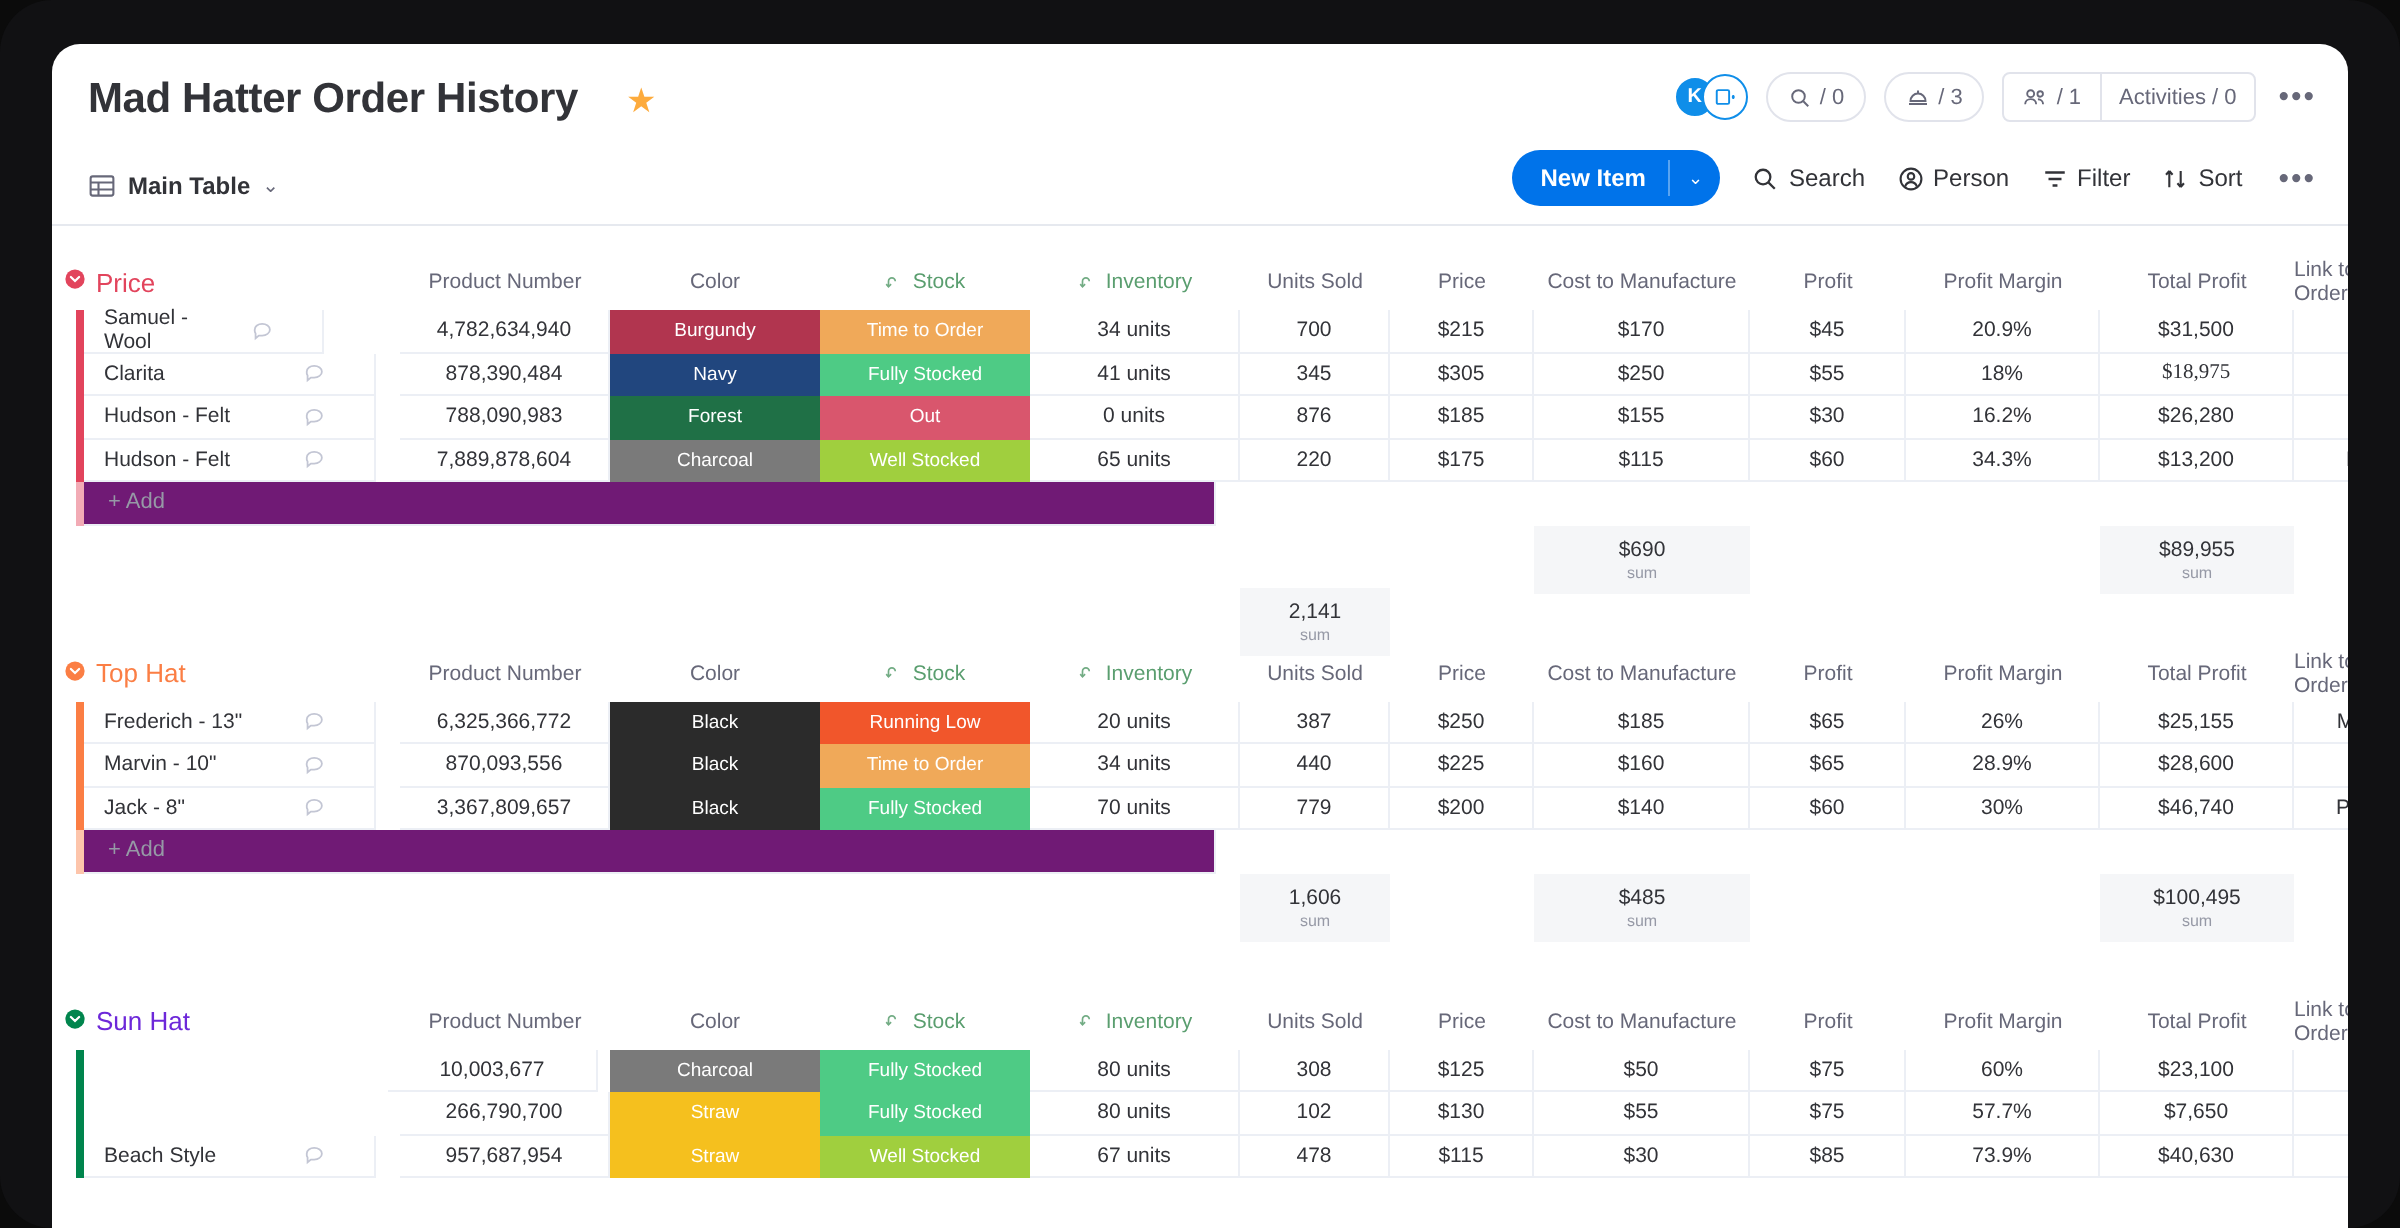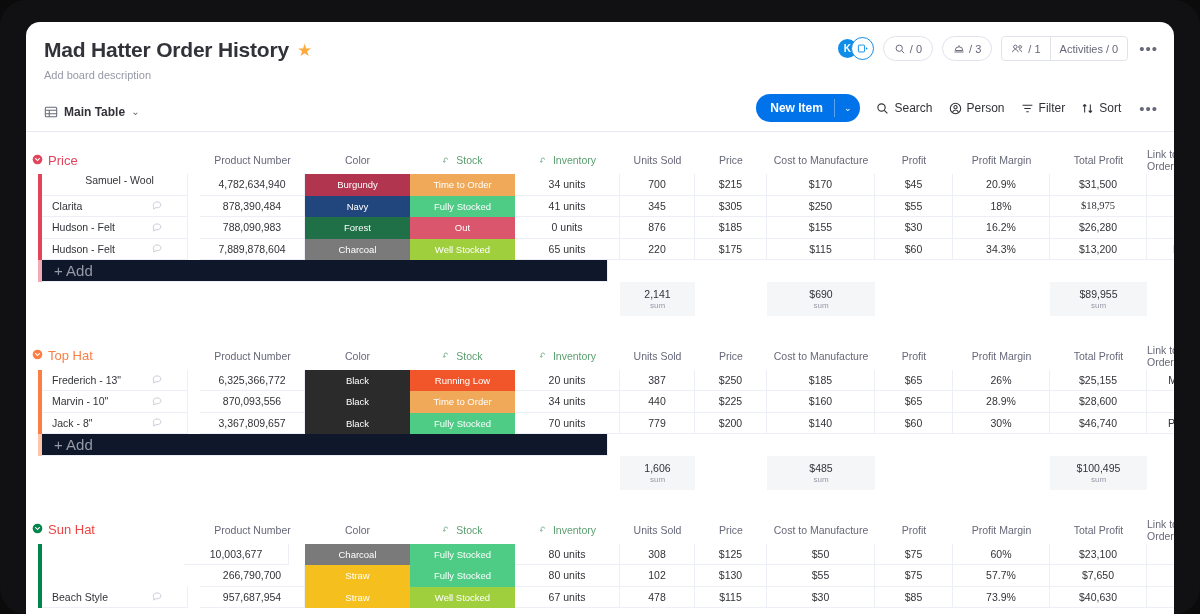--- a/index.html
+++ b/index.html
@@ -17,21 +17,21 @@
   #card {
     position: absolute;
     left: 26px; top: 22px; right: 26px; bottom: 0;
     background: #ffffff;
     border-radius: 14px 14px 0 0;
     overflow: hidden;
   }
 
   
   .hdr { position: relative; padding: 16px 18px 0 18px; }
-  .title-row { display: flex; align-items: center; gap: 8px; }
+  .title-row { display: flex; align-items: center; gap: 24px; }
   .board-title {
     font-size: 21px; font-weight: bold; color: #323338; letter-spacing: -0.2px;
   }
   .star { color: #fdab3d; font-size: 17px; line-height: 1; }
   .board-desc { font-size: 11px; color: #9699a6; margin-top: 7px; }
 
   .hdr-right {
     position: absolute; right: 14px; top: 14px;
     display: flex; align-items: center; gap: 9px;
   }
@@ -109,22 +109,22 @@
   .row .colorbar { position: absolute; left: 0; top: 0; width: 4px; height: 21.5px; }
   .chip {
     position: absolute; top: 0; height: 21.5px;
     display: flex; align-items: center; justify-content: center;
     font-size: 9.5px; color: #fff;
   }
   .addrow { position: relative; height: 21.5px; }
   .addrow .colorbar { opacity: .45; }
   .addrow .lbl {
     position: absolute; top: 0; height: 21.5px; display: flex; align-items: center;
-    padding-left: 12px; font-size: 15px; color: #9699a6;
-    background: #0f172a; border-bottom: 1px solid #eceff5; border-right: 1px solid #eceff5;
+    padding-left: 12px; font-size: 11px; color: #9699a6;
+    background: #701a75; border-bottom: 1px solid #eceff5; border-right: 1px solid #eceff5;
   }
   .bubble { width: 11px; height: 11px; }
 
   .sumrow { position: relative; height: 34px; }
   .sumcell {
     position: absolute; top: 0; height: 34px; background: #f5f6f8;
     display: flex; flex-direction: column; align-items: center; justify-content: center;
   }
   .sumcell .v { font-size: 10.5px; color: #323338; }
   .sumcell .k { font-size: 8px; color: #9699a6; margin-top: 1px; }
@@ -133,21 +133,20 @@
 <body>
 
 <div id="frame">
   <div id="card">
 
     <div class="hdr">
       <div class="title-row">
         <div class="board-title">Mad Hatter Order History</div>
         <div class="star">★</div>
       </div>
-      <div class="board-desc">Add board description</div>
 
       <div class="hdr-right">
         <div class="avatars">
           <div class="av">K</div>
           <div class="av invite">
             <svg width="11" height="11" viewBox="0 0 16 16" fill="none" stroke="#0f8ee9" stroke-width="1.4">
               <rect x="2" y="3" width="9" height="10" rx="1"></rect>
                 <path d="M13 8h2M14 6.5v3"></path>
             </svg>
           </div>
@@ -279,21 +278,21 @@
             <div class="colhdr" style="left:1024px;width:97px;">
               <span>Total Profit</span>
             </div>
             <div class="colhdr" style="left:1121px;width:120px;">
               <span>Link to Mad Hatter Orders</span>
             </div>
           </div>
           <div class="rows">
             <div class="row">
               <span class="colorbar" style="background:#e2445c;left:12px;"></span>
-              <div class="cell name" style="left:16px;width:146px;flex-direction:column;">
+              <div class="cell name" style="left:16px;width:120px;">
                 <span class="nm">Samuel - Wool</span>
                 <svg class="bubble" viewBox="0 0 16 16" fill="none" stroke="#c3c6d4" stroke-width="1.3">
                   <path d="M2 7c0-2.5 2.4-4.2 5.4-4.2S13 4.5 13 7s-2.6 4.3-5.6 4.3H5l-2.4 2V9.8A4 4 0 0 1 2 7z"></path>
                 </svg>
                 <span style="width:18px"></span>
               </div>
               <div class="cell" style="left:174px;width:105px;">4,782,634,940</div>
               <div class="chip" style="left:279px;width:105px;background:#b1354f;">Burgundy</div>
               <div class="chip" style="left:384px;width:105px;background:#f0a959;">Time to Order</div>
               <div class="cell" style="left:489px;width:105px;">34 units</div>
@@ -367,21 +366,21 @@
               <div class="cell" style="left:927px;width:97px;">34.3%</div>
               <div class="cell" style="left:1024px;width:97px;">$13,200</div>
               <div class="cell" style="left:1121px;width:120px;">Derek Charles</div>
             </div>
             <div class="addrow">
               <span class="colorbar" style="background:#e2445c;left:12px;height:21.5px;position:absolute;top:0;width:4px;"></span>
               <div class="lbl" style="left:16px;width:566px;">+ Add</div>
             </div>
           </div>
           <div class="sumrow">
-            <div class="sumcell" style="left:594px;width:75px;">
+            <div class="sumcell" style="left:594px;width:75px;margin-top:31px;">
               <span class="v">2,141</span>
               <span class="k">sum</span>
             </div>
             <div class="sumcell" style="left:741px;width:108px;">
               <span class="v">$690</span>
               <span class="k">sum</span>
             </div>
             <div class="sumcell" style="left:1024px;width:97px;">
               <span class="v">$89,955</span>
               <span class="k">sum</span>
@@ -520,21 +519,21 @@
               <span class="k">sum</span>
             </div>
           </div>
         </div>
         <div class="group" style="margin-top: 26px;">
           <div class="grp-head">
             <span class="grp-arrow" style="color:#00854d"><svg width="11" height="11" viewBox="0 0 16 16" fill="currentColor">
                 <circle cx="8" cy="8" r="7"></circle>
                 <path d="M5 6.5l3 3 3-3" stroke="#fff" stroke-width="1.6" fill="none" stroke-linecap="round"></path>
               </svg></span>
-            <span class="grp-name" style="color:#ef4444">Sun Hat</span>
+            <span class="grp-name" style="color:#6d28d9">Sun Hat</span>
             <div class="colhdr" style="left:174px;width:105px;">
               <span>Product Number</span>
             </div>
             <div class="colhdr" style="left:279px;width:105px;">
               <span>Color</span>
             </div>
             <div class="colhdr green" style="left:384px;width:105px;">
               <svg class="sync" width="9" height="9" viewBox="0 0 16 16" fill="none" stroke="currentColor" stroke-width="1.5">
                 <path d="M4 11V6.5A3 3 0 0 1 10 6.5"></path>
                 <path d="M2 9l2 2.4L6.3 9"></path>
@@ -566,21 +565,21 @@
             <div class="colhdr" style="left:1024px;width:97px;">
               <span>Total Profit</span>
             </div>
             <div class="colhdr" style="left:1121px;width:120px;">
               <span>Link to Mad Hatter Orders</span>
             </div>
           </div>
           <div class="rows">
             <div class="row">
               <span class="colorbar" style="background:#00854d;left:12px;"></span>
-              <div class="cell" style="left:158px;width:105px;">10,003,677</div>
+              <div class="cell" style="left:168px;width:105px;">10,003,677</div>
               <div class="chip" style="left:279px;width:105px;background:#7a7a7a;">Charcoal</div>
               <div class="chip" style="left:384px;width:105px;background:#4ecb85;">Fully Stocked</div>
               <div class="cell" style="left:489px;width:105px;">80 units</div>
               <div class="cell" style="left:594px;width:75px;">308</div>
               <div class="cell" style="left:669px;width:72px;">$125</div>
               <div class="cell" style="left:741px;width:108px;">$50</div>
               <div class="cell" style="left:849px;width:78px;">$75</div>
               <div class="cell" style="left:927px;width:97px;">60%</div>
               <div class="cell" style="left:1024px;width:97px;">$23,100</div>
               <div class="cell" style="left:1121px;width:120px;">2 Items</div>

